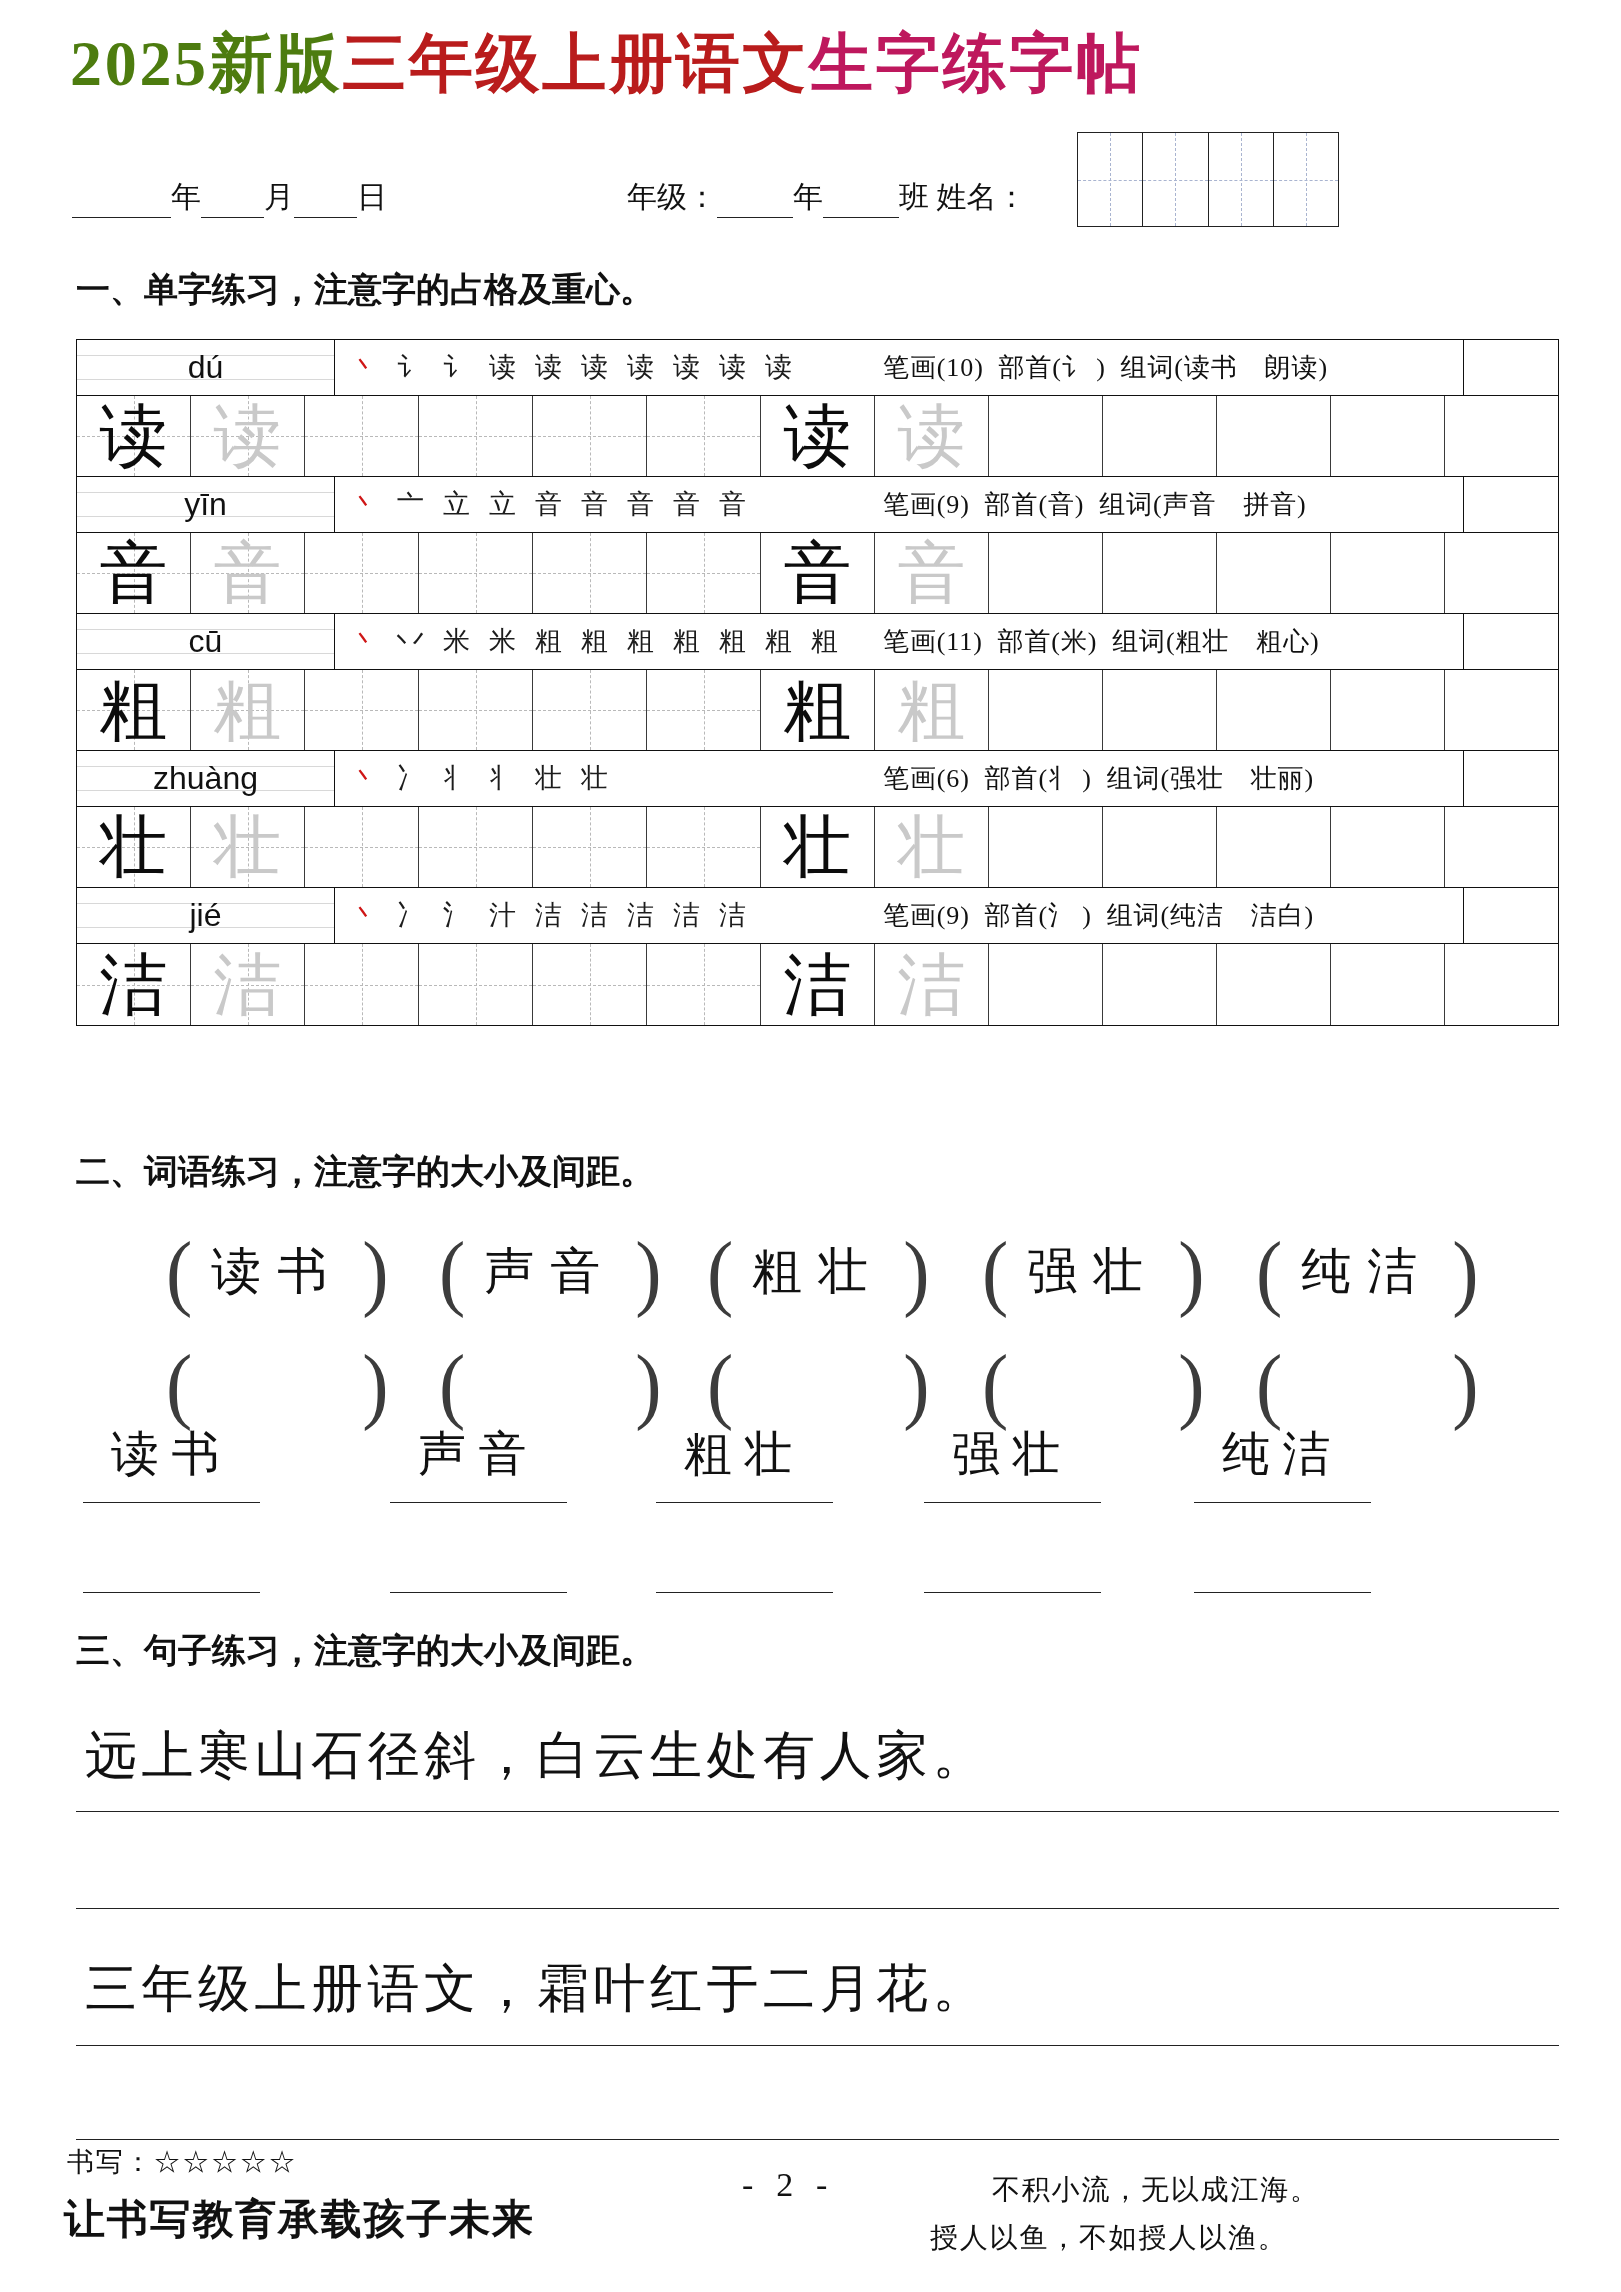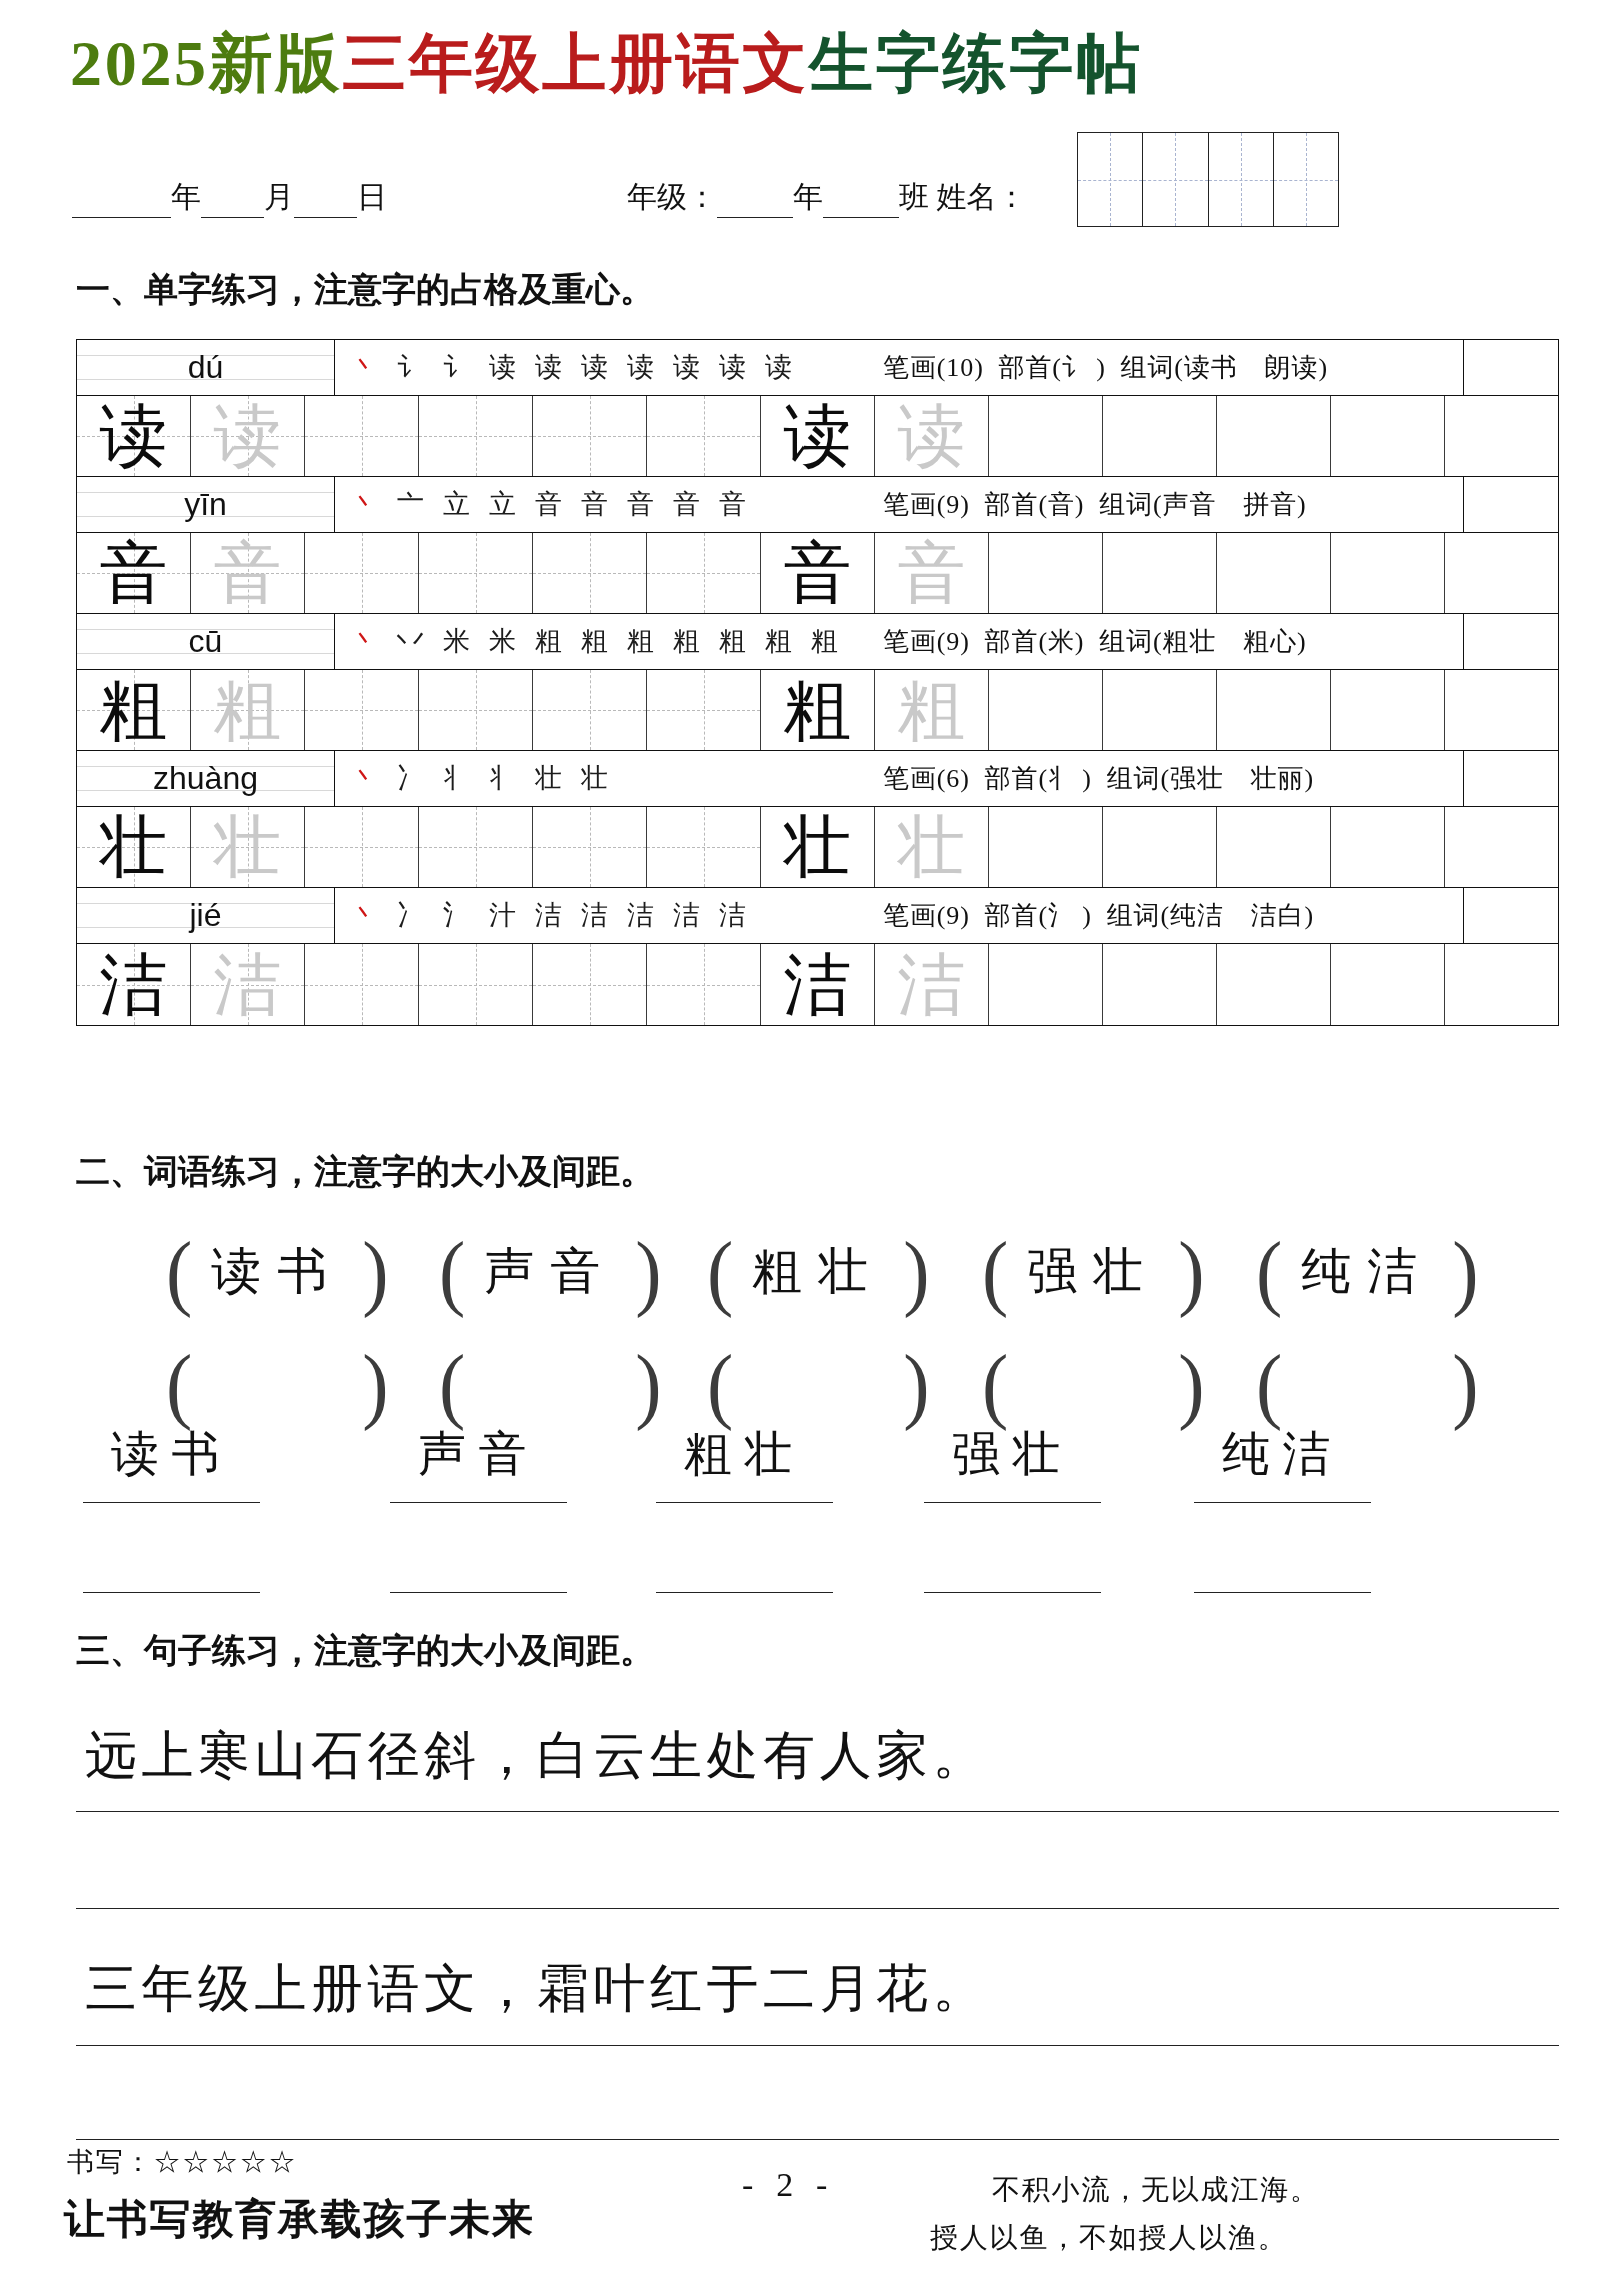--- a/index.html
+++ b/index.html
@@ -65,21 +65,21 @@
   .rating { left:67px; top:2144px; font-size:27px; letter-spacing:1.8px; }
   .slogan { left:64px; top:2192px; font-size:41px; font-weight:bold; font-family:"Liberation Sans","DejaVu Sans",sans-serif; letter-spacing:1.8px; }
   .pageno { left:742px; top:2166px; font-size:34px; letter-spacing:7.2px; white-space:nowrap; }
   .quote1 { left:992px; top:2171px; font-size:28px; letter-spacing:1.8px; }
   .quote2 { left:930px; top:2219px; font-size:28px; letter-spacing:1.8px; }
 </style>
 </head>
 <body>
 
 <div class="abs title">
-  <span style="color: #4d7c0f;">2025新版</span><span style="color: #b91c1c;">三年级上册语文</span><span style="color: #14532d;">生字练字帖</span>
+  <span style="color: #4d7c0f;">2025新版</span><span style="color: #b91c1c;">三年级上册语文</span><span style="color: #be185d;">生字练字帖</span>
 </div>
 
 <div class="abs date-group">
   <span class="blank w110"></span><span>年</span><span class="blank w70"></span><span>月</span><span class="blank w70"></span><span>日</span>
 </div>
 <div class="abs grade-group">
   <span>年级：</span><span class="blank w85"></span><span>年</span><span class="blank w85"></span><span>班</span>&nbsp;<span>姓名：</span>
 </div>
 <div class="abs name-grid">
     <div class="name-box"></div>
@@ -188,21 +188,21 @@
           <span class="stroke-glyph">米</span>
           <span class="stroke-glyph">米</span>
           <span class="stroke-glyph">粗</span>
           <span class="stroke-glyph">粗</span>
           <span class="stroke-glyph">粗</span>
           <span class="stroke-glyph">粗</span>
           <span class="stroke-glyph">粗</span>
           <span class="stroke-glyph">粗</span>
           <span class="stroke-glyph">粗</span>
         </div>
-        <div class="info-area">笔画(9)  部首(米)  组词(粗壮　粗心)</div>
+        <div class="info-area">笔画(11)  部首(米)  组词(粗壮　粗心)</div>
         <div class="tail-sep"></div>
       </div>
       <div class="prow">
         <div class="pcell guide">
           <span class="glyph model">粗</span>
         </div>
         <div class="pcell guide">
           <span class="glyph trace">粗</span>
         </div>
         <div class="pcell guide"></div>

